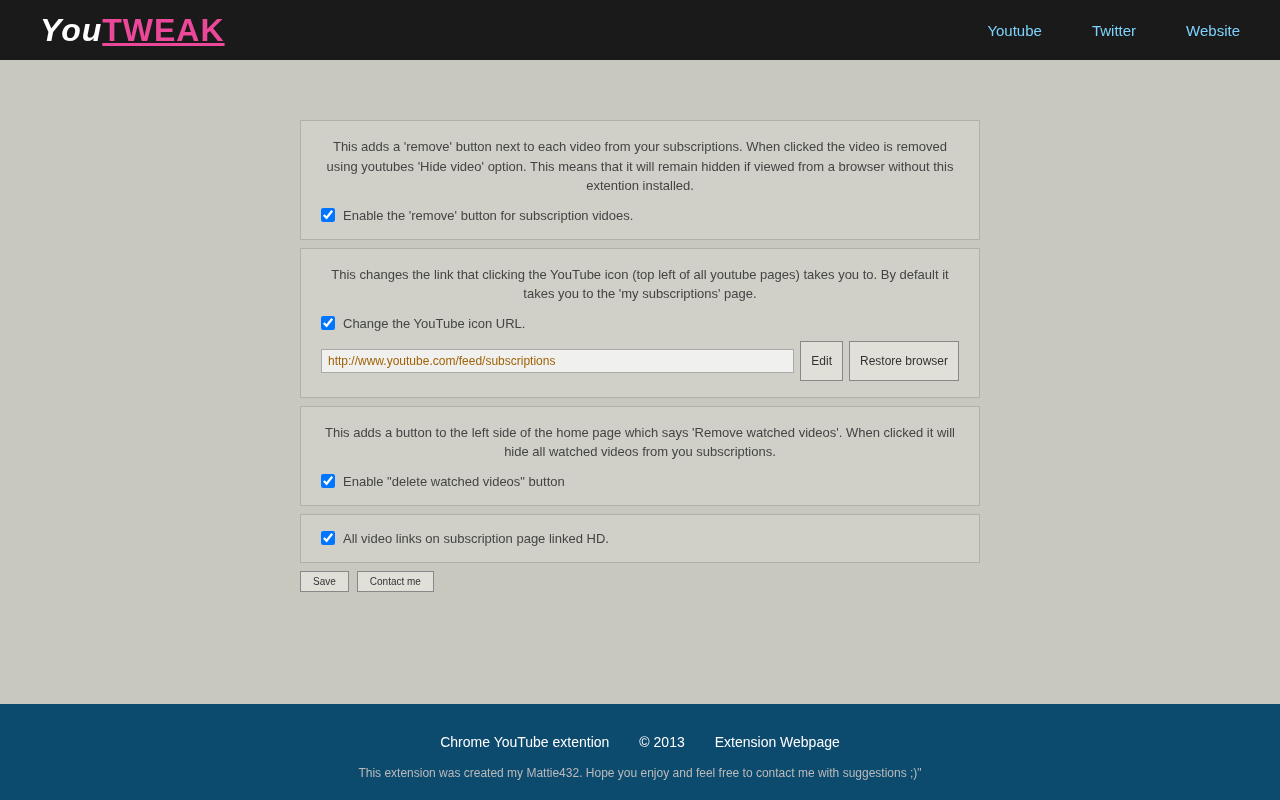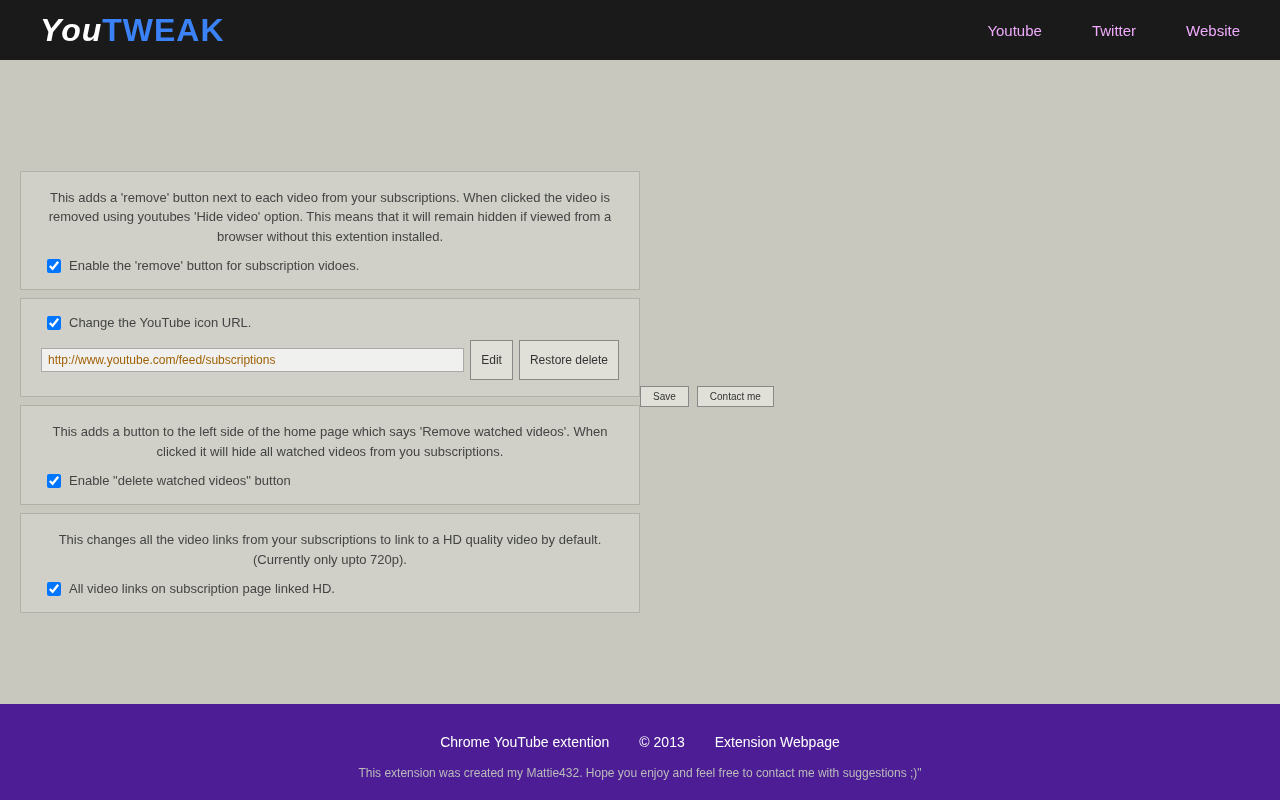--- a/index.html
+++ b/index.html
@@ -24,39 +24,41 @@
       font-size: 32px;
       font-weight: bold;
       color: #ffffff;
       letter-spacing: 1px;
     }
     .logo span.you {
       color: #ffffff;
       font-style: italic;
     }
     .logo span.tweak {
-      color: #3b82f6;
+      color: #ec4899;
       font-weight: 900;
       font-style: normal;
+      text-decoration: underline;
     }
     .nav {
       display: flex;
       gap: 50px;
     }
     .nav a {
-      color: #f0abfc;
+      color: #7dd3fc;
       text-decoration: none;
       font-size: 15px;
       text-align: center;
     }
 
     
     .main-content {
       flex: 1;
       display: flex;
+      flex-direction: column;
       align-items: center;
       padding: 60px 20px 40px;
     }
 
     .settings-container {
       width: 680px;
       display: flex;
       flex-direction: column;
       gap: 8px;
     }
@@ -72,21 +74,20 @@
       color: #444;
       text-align: center;
       line-height: 1.5;
       margin-bottom: 12px;
     }
 
     .setting-checkbox-row {
       display: flex;
       align-items: center;
       gap: 8px;
-      margin-left: 6px;
     }
 
     .setting-checkbox-row input[type="checkbox"] {
       width: 14px;
       height: 14px;
       cursor: pointer;
     }
 
     .setting-checkbox-row label {
       font-size: 13px;
@@ -131,21 +132,21 @@
       padding: 4px 12px;
       font-size: 10px;
       border: 1px solid #888;
       background-color: #e0e0d8;
       cursor: pointer;
       color: #333;
     }
 
     
     .footer {
-      background-color: #4c1d95;
+      background-color: #0c4a6e;
       padding: 30px 20px 20px;
       text-align: center;
     }
 
     .footer-links {
       display: flex;
       justify-content: center;
       gap: 30px;
       margin-bottom: 16px;
     }
@@ -180,41 +181,41 @@
 
     <div class="setting-box">
       <p class="setting-description">This adds a 'remove' button next to each video from your subscriptions. When clicked the video is removed using youtubes 'Hide video' option. This means that it will remain hidden if viewed from a browser without this extention installed.</p>
       <div class="setting-checkbox-row">
         <input type="checkbox" id="cb-remove" checked="" style="">
         <label for="cb-remove">Enable the 'remove' button for subscription vidoes.</label>
       </div>
     </div>
 
     <div class="setting-box">
+      <p class="setting-description">This changes the link that clicking the YouTube icon (top left of all youtube pages) takes you to. By default it takes you to the 'my subscriptions' page.</p>
       <div class="setting-checkbox-row">
         <input type="checkbox" id="cb-icon-url" checked="" style="">
         <label for="cb-icon-url">Change the YouTube icon URL.</label>
       </div>
       <div class="url-row">
         <input type="text" class="url-input" value="http://www.youtube.com/feed/subscriptions" style="">
         <button class="btn-small">Edit</button>
-        <button class="btn-small">Restore delete</button>
+        <button class="btn-small">Restore browser</button>
       </div>
     </div>
 
     <div class="setting-box">
       <p class="setting-description">This adds a button to the left side of the home page which says 'Remove watched videos'. When clicked it will hide all watched videos from you subscriptions.</p>
       <div class="setting-checkbox-row">
         <input type="checkbox" id="cb-delete-watched" checked="" style="">
         <label for="cb-delete-watched">Enable "delete watched videos" button</label>
       </div>
     </div>
 
     <div class="setting-box">
-      <p class="setting-description">This changes all the video links from your subscriptions to link to a HD quality video by default. (Currently only upto 720p).</p>
       <div class="setting-checkbox-row">
         <input type="checkbox" id="cb-hd-links" checked="" style="">
         <label for="cb-hd-links">All video links on subscription page linked HD.</label>
       </div>
     </div>
 
   </div>
 
   <div class="action-buttons">
     <button class="btn-action">Save</button>

